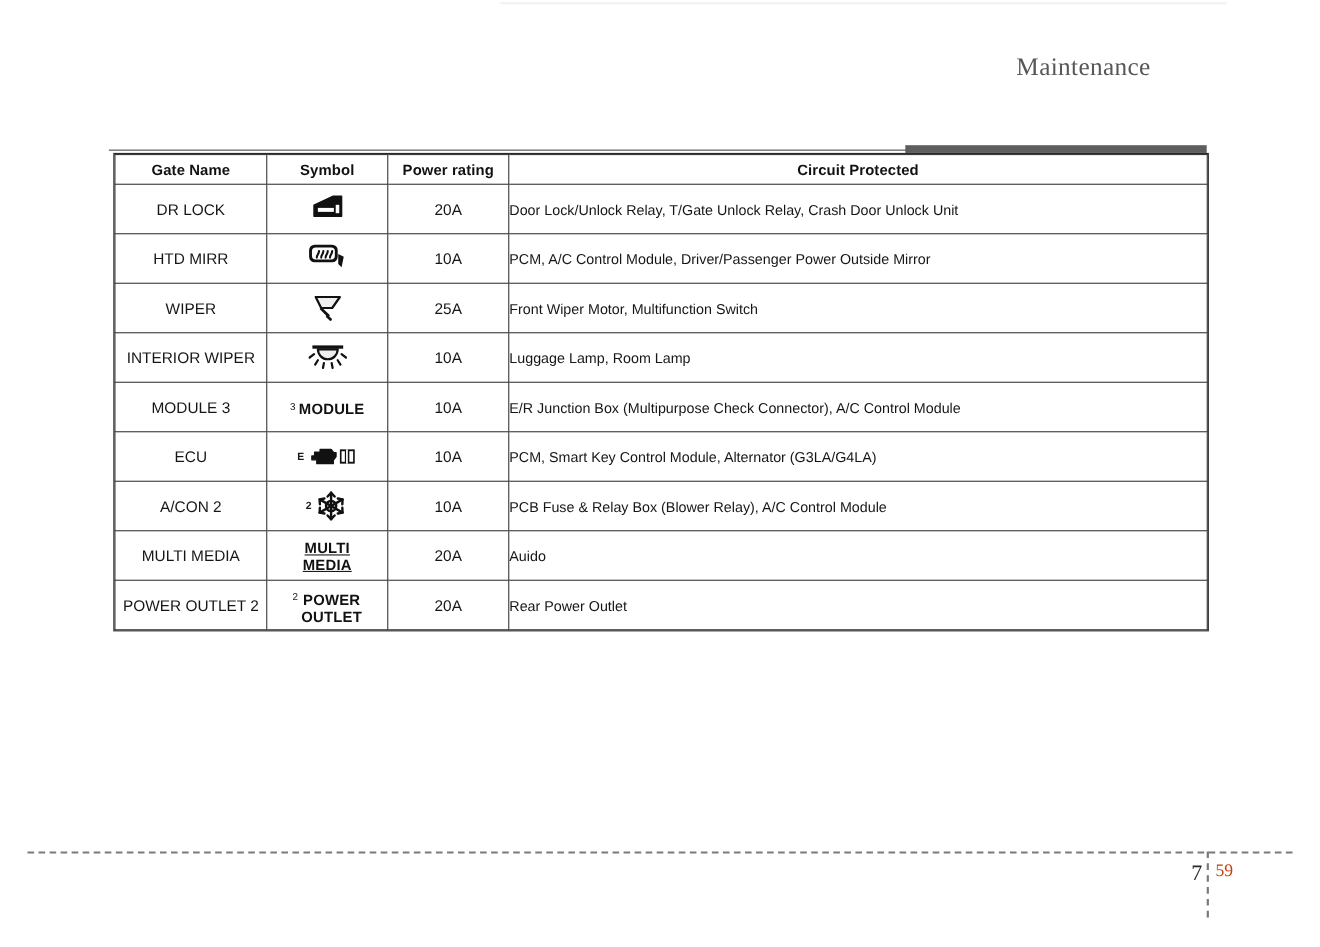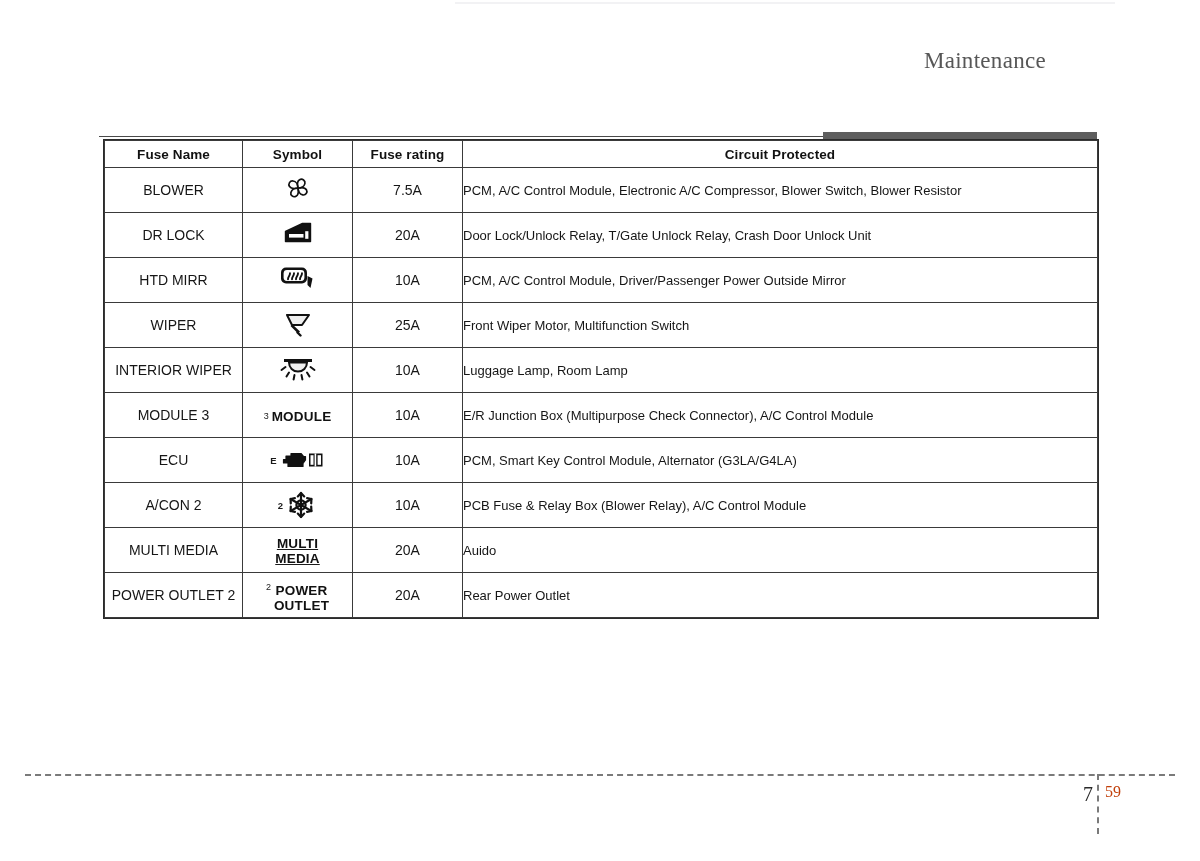--- a/index.html
+++ b/index.html
@@ -212,44 +212,27 @@
 <div id="fuse-table-wrap">
   <table class="fuse-table">
     <colgroup>
       <col class="c-name">
         <col class="c-symbol">
         <col class="c-rating">
         <col class="c-circuit">
     </colgroup>
     <thead>
       <tr>
-        <th>Fuse Name</th>
+        <th>Gate Name</th>
         <th>Symbol</th>
-        <th>Fuse rating</th>
+        <th>Power rating</th>
         <th>Circuit Protected</th>
       </tr>
     </thead>
     <tbody id="fuse-table-body">
-        <tr class="r-1">
-          <td class="name-cell">BLOWER</td>
-          <td class="symbol-cell"><span class="sym-inline">
-              <span class="sym-inline">
-                <svg class="sym-svg" width="34" height="30" viewBox="0 0 34 30">
-      <g fill="none" stroke="#111" stroke-width="1.7">
-        <path d="M17 15 C17 15 10.5 16.5 8.5 13.5 C6.8 11 9 7.6 12 8 C15 8.4 17 11.6 17 15Z"></path>
-        <path d="M17 15 C17 15 15.4 8.4 18.6 6.7 C21.4 5.2 24.6 7.7 23.9 10.6 C23.2 13.5 20 15.1 17 15Z"></path>
-        <path d="M17 15 C17 15 23.6 13.6 25.4 16.7 C27 19.4 24.6 22.6 21.7 21.9 C18.9 21.2 17.2 18 17 15Z"></path>
-        <path d="M17 15 C17 15 18.2 21.7 15 23.3 C12.2 24.7 9.1 22.2 9.9 19.4 C10.7 16.6 14 15.1 17 15Z"></path>
-      </g>
-                </svg>
-              </span>
-            </span></td>
-          <td class="rating-cell">7.5A</td>
-          <td class="circuit-cell">PCM, A/C Control Module, Electronic A/C Compressor, Blower Switch, Blower Resistor</td>
-        </tr>
         <tr class="r-1">
           <td class="name-cell">DR LOCK</td>
           <td class="symbol-cell"><span class="sym-inline">
               <span class="sym-inline">
                 <svg class="sym-svg" width="36" height="28" viewBox="0 0 36 28">
       <path d="M5.5 22.5 L5.5 12.5 L22.5 4.5 L30.5 4.5 L30.5 22.5 Z" fill="#111" stroke="#111" stroke-width="1.4" stroke-linejoin="round"></path>
       <rect x="9" y="15" width="14.5" height="3.6" fill="#fff"></rect>
       <rect x="25.2" y="12.2" width="3.2" height="7.6" fill="#fff"></rect>
     </svg>
               </span>

